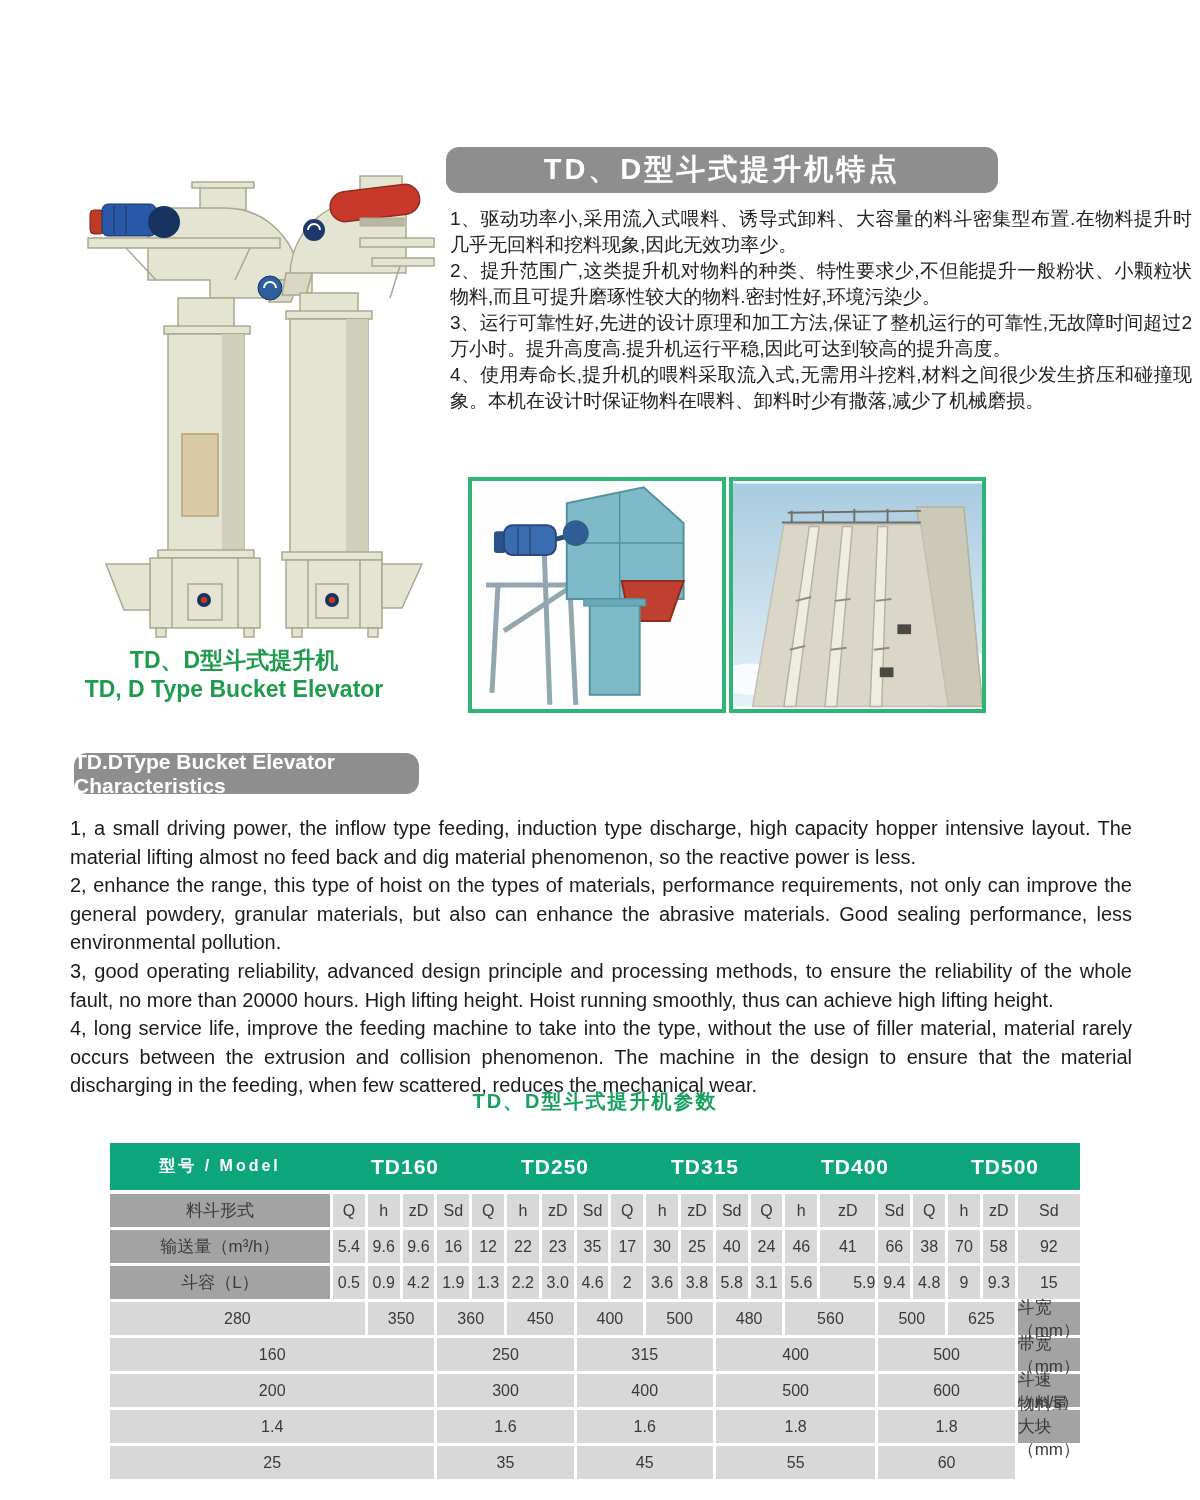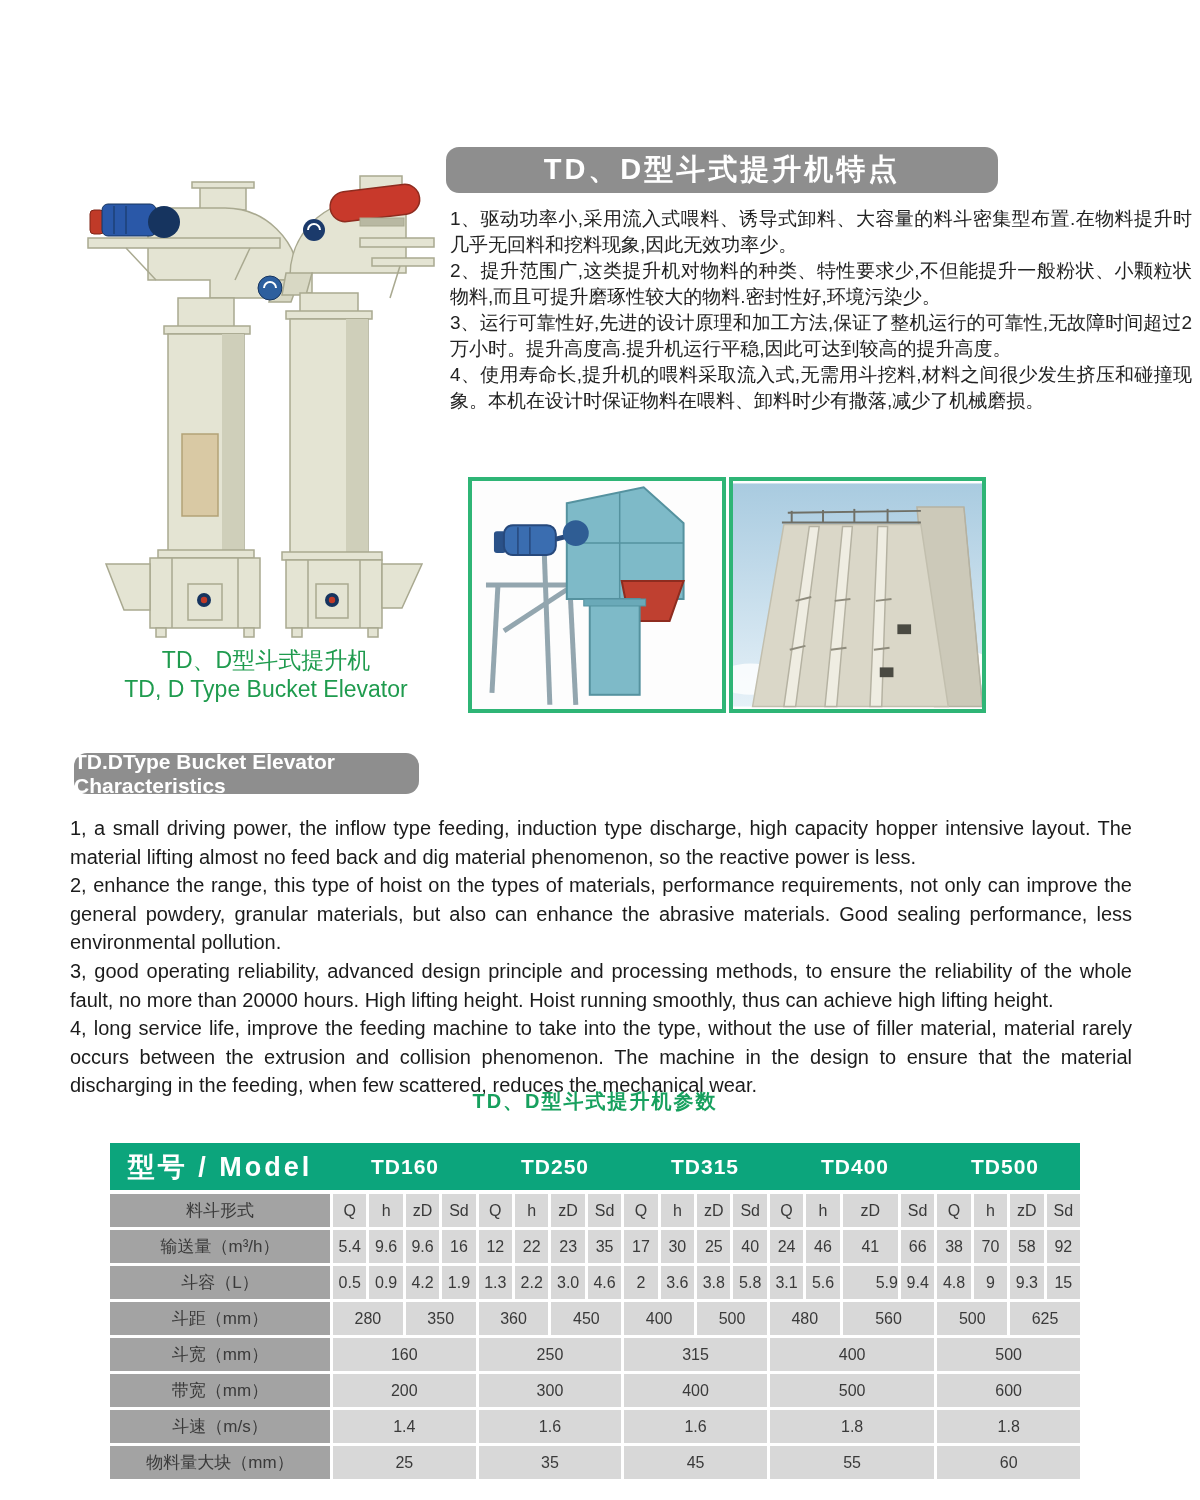--- a/index.html
+++ b/index.html
@@ -9,43 +9,43 @@
   }
   
   .badge{
     position:absolute; background:#8e8e8e; color:#ffffff; font-weight:bold;
     display:flex; align-items:center; justify-content:center; border-radius:13px;
   }
   .badge.features{ left:446px; top:147px; width:552px; height:46px; font-size:29px; letter-spacing:3px; }
   .badge.chars{ left:74px; top:753px; width:345px; height:41px; font-size:21px; letter-spacing:0px; }
   
   .product-figure{ position:absolute; left:60px; top:138px; width:380px; height:502px; }
-  .product-caption{ position:absolute; left:76px; top:646px; width:380px; text-align:center;
-    color:#1f9b4e; font-weight:normal; line-height:1.25; }
+  .product-caption{ position:absolute; left:44px; top:646px; width:380px; text-align:center;
+    color:#1f9b4e; font-weight:bold; line-height:1.25; }
   .product-caption .zh{ font-size:23px; }
   .product-caption .en{ font-size:23px; }
   
   .features-text{ position:absolute; left:450px; top:206px; width:742px; font-size:19px;
     line-height:1.37; color:#222222; }
   .features-text p{ margin:0; text-align:justify; }
   
   .photos{ position:absolute; left:468px; top:477px; width:518px; height:236px; display:flex; gap:3px; }
   .photo-frame{ border:4px solid #2fb576; background:#ffffff; flex:1; overflow:hidden; }
   .photo-frame svg{ display:block; width:100%; height:100%; }
   
   .chars-text{ position:absolute; left:70px; top:814px; width:1062px; font-size:20px;
     line-height:1.43; color:#1b1b1b; }
   .chars-text p{ margin:0; text-align:justify; }
   
   .params-title{ position:absolute; left:110px; top:1088px; width:970px; text-align:center;
     color:#17a05e; font-size:20px; font-weight:bold; letter-spacing:2px; }
   .param-table{ position:absolute; left:110px; top:1143px; width:970px; }
   .param-head{ display:flex; height:47px; background:#0ca57c; color:#ffffff; font-weight:bold; }
   .param-head .head-label{ width:220px; display:flex; align-items:center; justify-content:center;
-    font-size:27px; letter-spacing:3px; }
+    font-size:16px; letter-spacing:3px; }
   .param-head .model-cell{ width:150px; display:flex; align-items:center; justify-content:center;
     font-size:21px; letter-spacing:1px; }
   .param-body{ margin-top:4px; display:grid; grid-template-columns:220px repeat(20,1fr);
     gap:3px; grid-auto-rows:33px; }
   .param-body .row-label{ background:#a3a3a3; display:flex; align-items:center; justify-content:center;
     font-size:17px; color:#3a3a3a; }
   .param-body .cell{ background:#d8d8d8; display:flex; align-items:center; justify-content:center;
     font-size:16px; color:#3a3a3a; }
 </style>
 </head>
@@ -300,21 +300,20 @@
         <div class="cell" style="grid-column: span 1;">3.8</div>
         <div class="cell" style="grid-column: span 1;">5.8</div>
         <div class="cell" style="grid-column: span 1;">3.1</div>
         <div class="cell" style="grid-column: span 1;">5.6</div>
         <div class="cell" style="grid-column: span 1; padding-left: 33px;">5.9</div>
         <div class="cell" style="grid-column: span 1;">9.4</div>
         <div class="cell" style="grid-column: span 1;">4.8</div>
         <div class="cell" style="grid-column: span 1;">9</div>
         <div class="cell" style="grid-column: span 1;">9.3</div>
         <div class="cell" style="grid-column: span 1;">15</div>
-        <div class="row-label">斗距（mm）</div>
         <div class="cell" style="grid-column: span 2;">280</div>
         <div class="cell" style="grid-column: span 2;">350</div>
         <div class="cell" style="grid-column: span 2;">360</div>
         <div class="cell" style="grid-column: span 2;">450</div>
         <div class="cell" style="grid-column: span 2;">400</div>
         <div class="cell" style="grid-column: span 2;">500</div>
         <div class="cell" style="grid-column: span 2;">480</div>
         <div class="cell" style="grid-column: span 2;">560</div>
         <div class="cell" style="grid-column: span 2;">500</div>
         <div class="cell" style="grid-column: span 2;">625</div>

